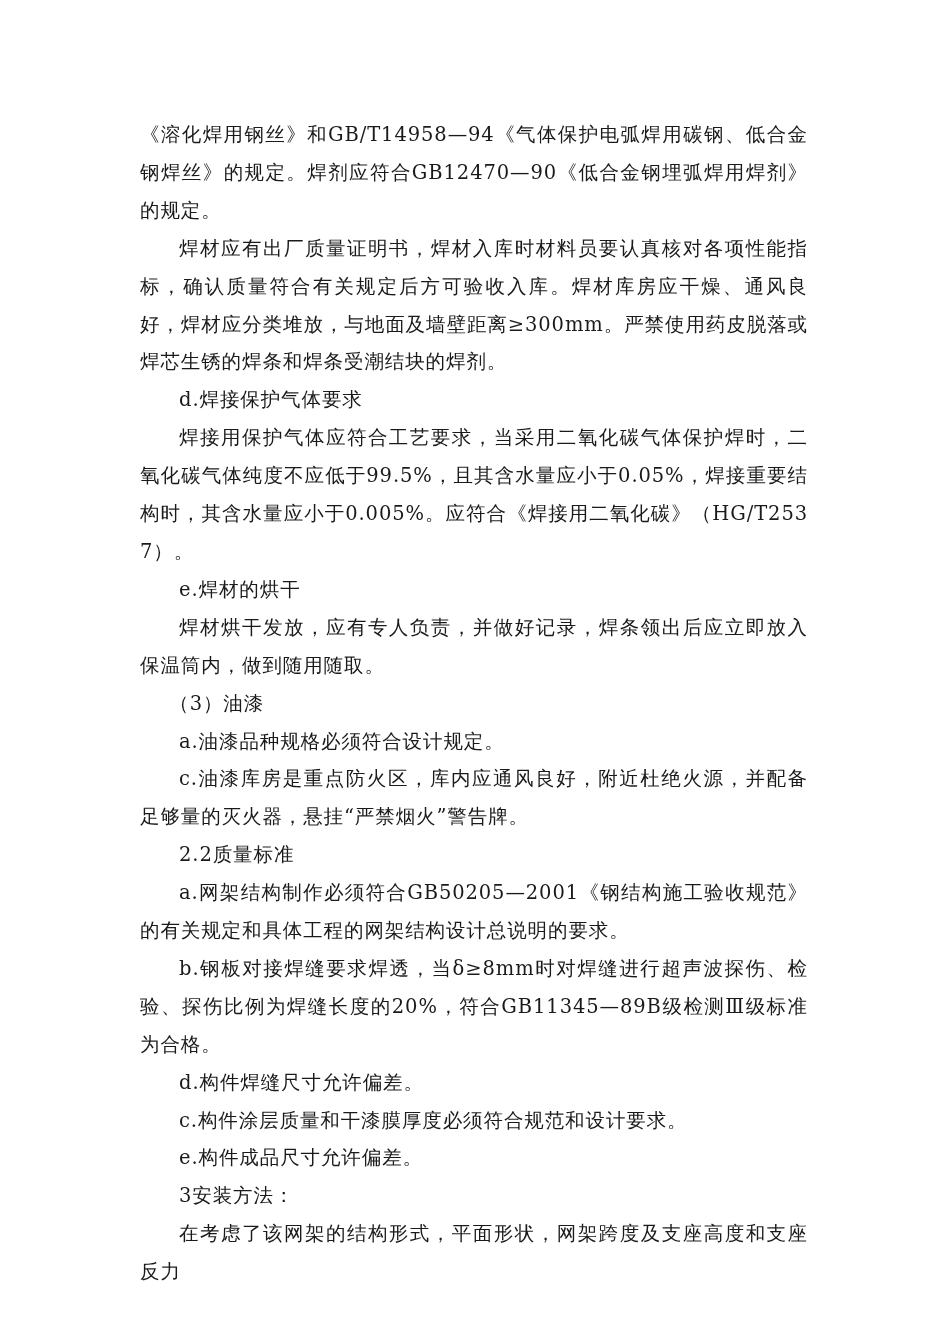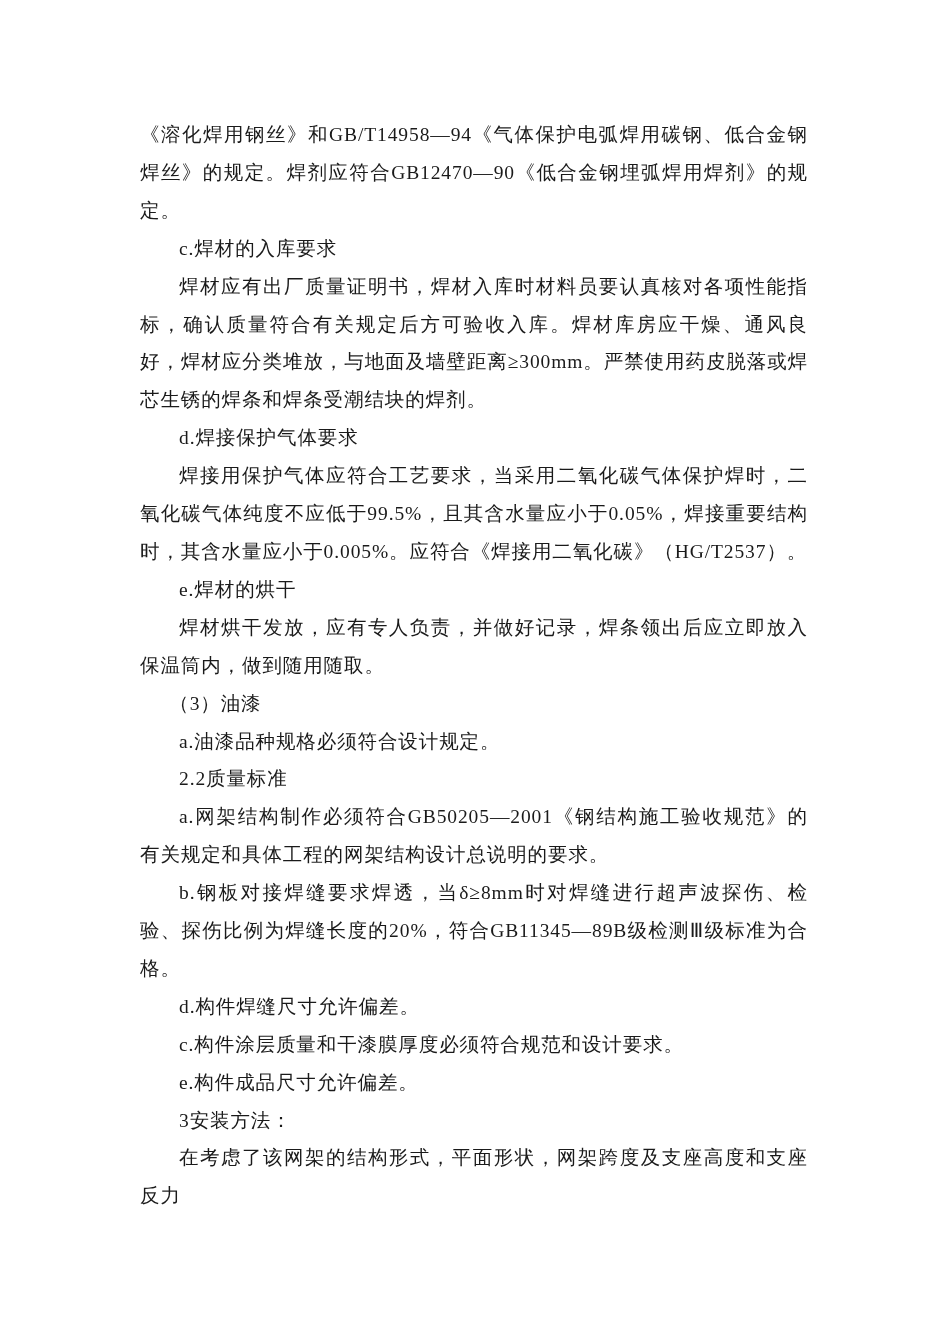--- a/index.html
+++ b/index.html
@@ -23,45 +23,44 @@
     }
     .para {
       margin: 0;
       font-size: 19.5px;
       line-height: 37.9px;
       letter-spacing: 0.9px;
       text-align: justify;
       text-align-last: left;
       white-space: normal;
       word-break: break-all;
-      font-family: Liberation Serif, serif;
     }
     .indent {
       text-indent: 2em;
     }
     .heading-sub {
       text-indent: 2em;
     }
     .heading-paren {
       text-indent: 1.5em;
     }
   </style>
 </head>
 <body>
 
 <div class="page">
   <p class="para">《溶化焊用钢丝》和GB/T14958—94《气体保护电弧焊用碳钢、低合金钢焊丝》的规定。焊剂应符合GB12470—90《低合金钢埋弧焊用焊剂》的规定。</p>
-  <p class="para heading-sub">c.焊材的入库要求</p>
   <p class="para indent">焊材应有出厂质量证明书，焊材入库时材料员要认真核对各项性能指标，确认质量符合有关规定后方可验收入库。焊材库房应干燥、通风良好，焊材应分类堆放，与地面及墙壁距离≥300mm。严禁使用药皮脱落或焊芯生锈的焊条和焊条受潮结块的焊剂。</p>
   <p class="para heading-sub">d.焊接保护气体要求</p>
   <p class="para indent">焊接用保护气体应符合工艺要求，当采用二氧化碳气体保护焊时，二氧化碳气体纯度不应低于99.5%，且其含水量应小于0.05%，焊接重要结构时，其含水量应小于0.005%。应符合《焊接用二氧化碳》（HG/T2537）。</p>
   <p class="para heading-sub">e.焊材的烘干</p>
   <p class="para indent">焊材烘干发放，应有专人负责，并做好记录，焊条领出后应立即放入保温筒内，做到随用随取。</p>
   <p class="para heading-paren">（3）油漆</p>
   <p class="para indent">a.油漆品种规格必须符合设计规定。</p>
+  <p class="para indent">c.油漆库房是重点防火区，库内应通风良好，附近杜绝火源，并配备足够量的灭火器，悬挂“严禁烟火”警告牌。</p>
   <p class="para indent">2.2质量标准</p>
   <p class="para indent">a.网架结构制作必须符合GB50205—2001《钢结构施工验收规范》的有关规定和具体工程的网架结构设计总说明的要求。</p>
   <p class="para indent">b.钢板对接焊缝要求焊透，当δ≥8mm时对焊缝进行超声波探伤、检验、探伤比例为焊缝长度的20%，符合GB11345—89B级检测Ⅲ级标准为合格。</p>
   <p class="para indent">d.构件焊缝尺寸允许偏差。</p>
   <p class="para indent">c.构件涂层质量和干漆膜厚度必须符合规范和设计要求。</p>
   <p class="para indent">e.构件成品尺寸允许偏差。</p>
   <p class="para indent">3安装方法：</p>
   <p class="para indent">在考虑了该网架的结构形式，平面形状，网架跨度及支座高度和支座反力</p>
 </div>
 

